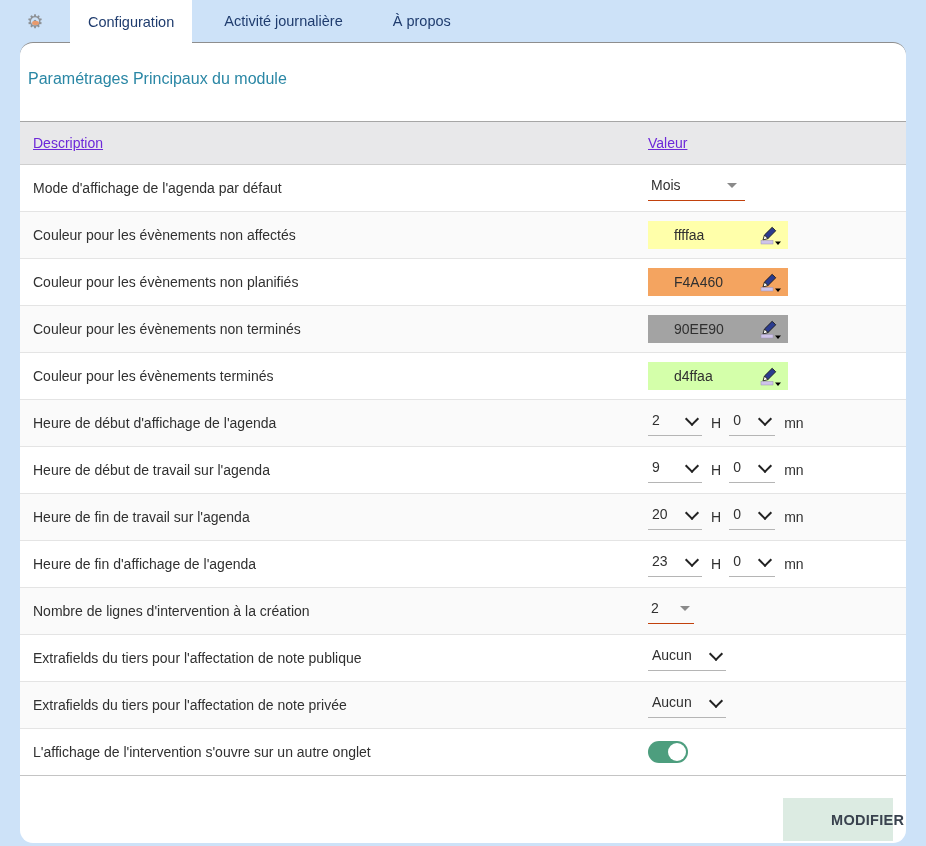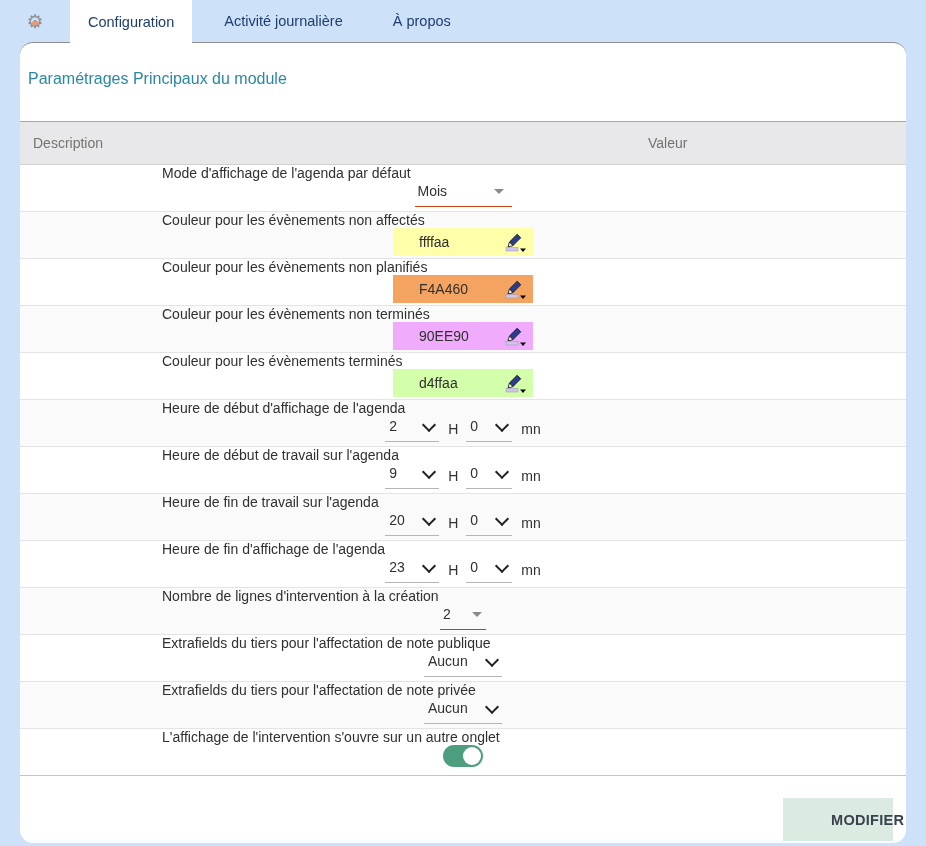--- a/index.html
+++ b/index.html
@@ -24,24 +24,24 @@
   .content {
     position:absolute; left:20px; top:42px; width:886px; height:801px;
     background:#ffffff; border-top:1px solid #8e8e8e; box-sizing:border-box; z-index:1;border-radius:13px;
   }
   .page-title { margin:0; padding:26px 0 0 8px; font-size:16px; font-weight:400; color:#2a87a5; line-height:19px; }
 
   
   .settings-table { width:100%; margin-top:33px; }
   .thead { display:flex; align-items:center; height:44px; background:#e8e8ea;
            border-top:1px solid #a6a6a6; border-bottom:1px solid #cfcfcf; box-sizing:border-box;
-           color:#737373; font-size:14px; }
+           color:#6d28d9; font-size:14px;text-decoration:underline; }
   .th-desc { padding-left:13px; width:615px; }
   .row { display:flex; align-items:center; height:47px; border-bottom:1px solid #e4e4e4;
-         box-sizing:border-box; font-size:14px; color:#303030; background:#fff;flex-direction:column; }
+         box-sizing:border-box; font-size:14px; color:#303030; background:#fff; }
   .row.even { background:#fafafa; }
   .row:last-child { border-bottom:1px solid #c4c4c4; }
   .cell-desc { padding-left:13px; width:615px; }
   .cell-val { display:flex; align-items:center; }
 
   
   .sel2 { display:inline-flex; align-items:center; justify-content:space-between;
           border-bottom:1px solid #c2410c; padding:2px 8px 7px 3px; box-sizing:border-box;
           width:97px; cursor:pointer; }
   .sel2.small { width:46px; padding-right:4px; }
@@ -131,21 +131,21 @@
                   <rect x="1" y="15.5" width="12" height="3.5" fill="#cfc4ea" stroke="#9a91b5" stroke-width="0.5"></rect>
                   <polygon points="15,16.5 21,16.5 18,20" fill="#000"></polygon>
                 </svg>
               </span>
             </span>
           </div>
         </div>
         <div class="row even">
           <div class="cell-desc">Couleur pour les évènements non terminés</div>
           <div class="cell-val">
-            <span class="colorwrap" style="background:#f0abfc">
+            <span class="colorwrap" style="background:#a3a3a3">
               <span class="color-text">90EE90</span>
               <span class="picker-icon">
                 <svg width="22" height="20" viewBox="0 0 22 20">
                   <g transform="rotate(-45 9 9)">
                     <rect x="5" y="6.5" width="11" height="5" fill="#2b3b8f" stroke="#111" stroke-width="0.8"></rect>
                     <polygon points="5,6.5 0.5,9 5,11.5" fill="#ffffff" stroke="#111" stroke-width="0.8"></polygon>
                   </g>
                   <rect x="1" y="15.5" width="12" height="3.5" fill="#cfc4ea" stroke="#9a91b5" stroke-width="0.5"></rect>
                   <polygon points="15,16.5 21,16.5 18,20" fill="#000"></polygon>
                 </svg>

